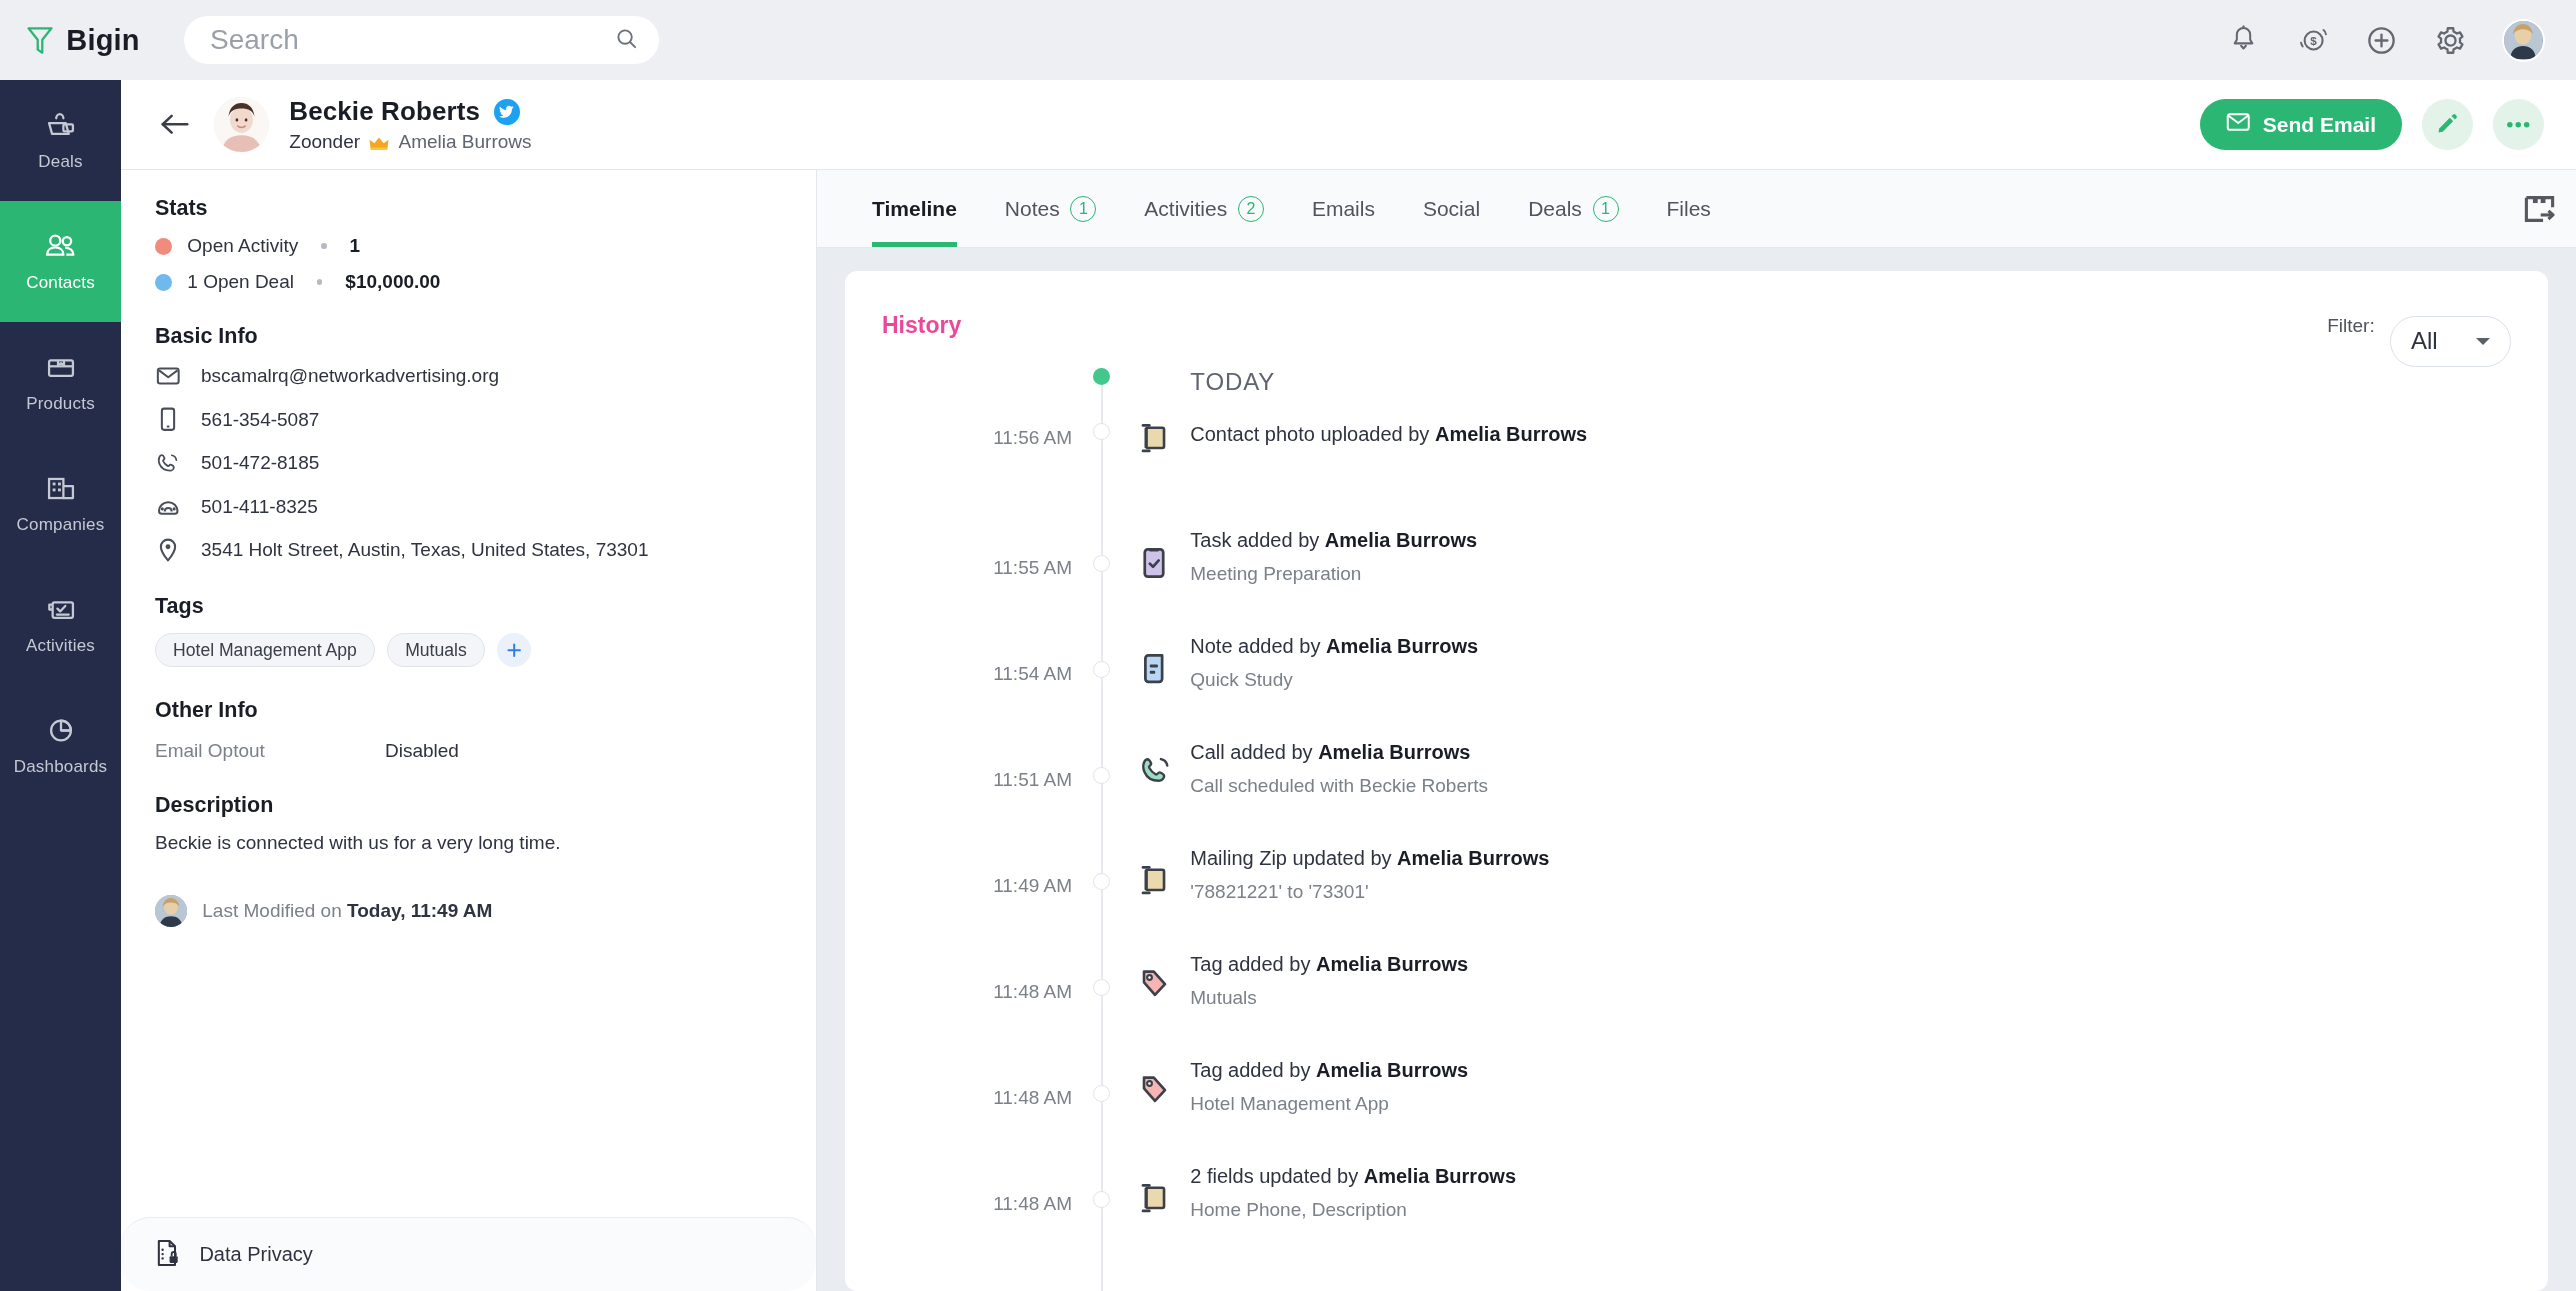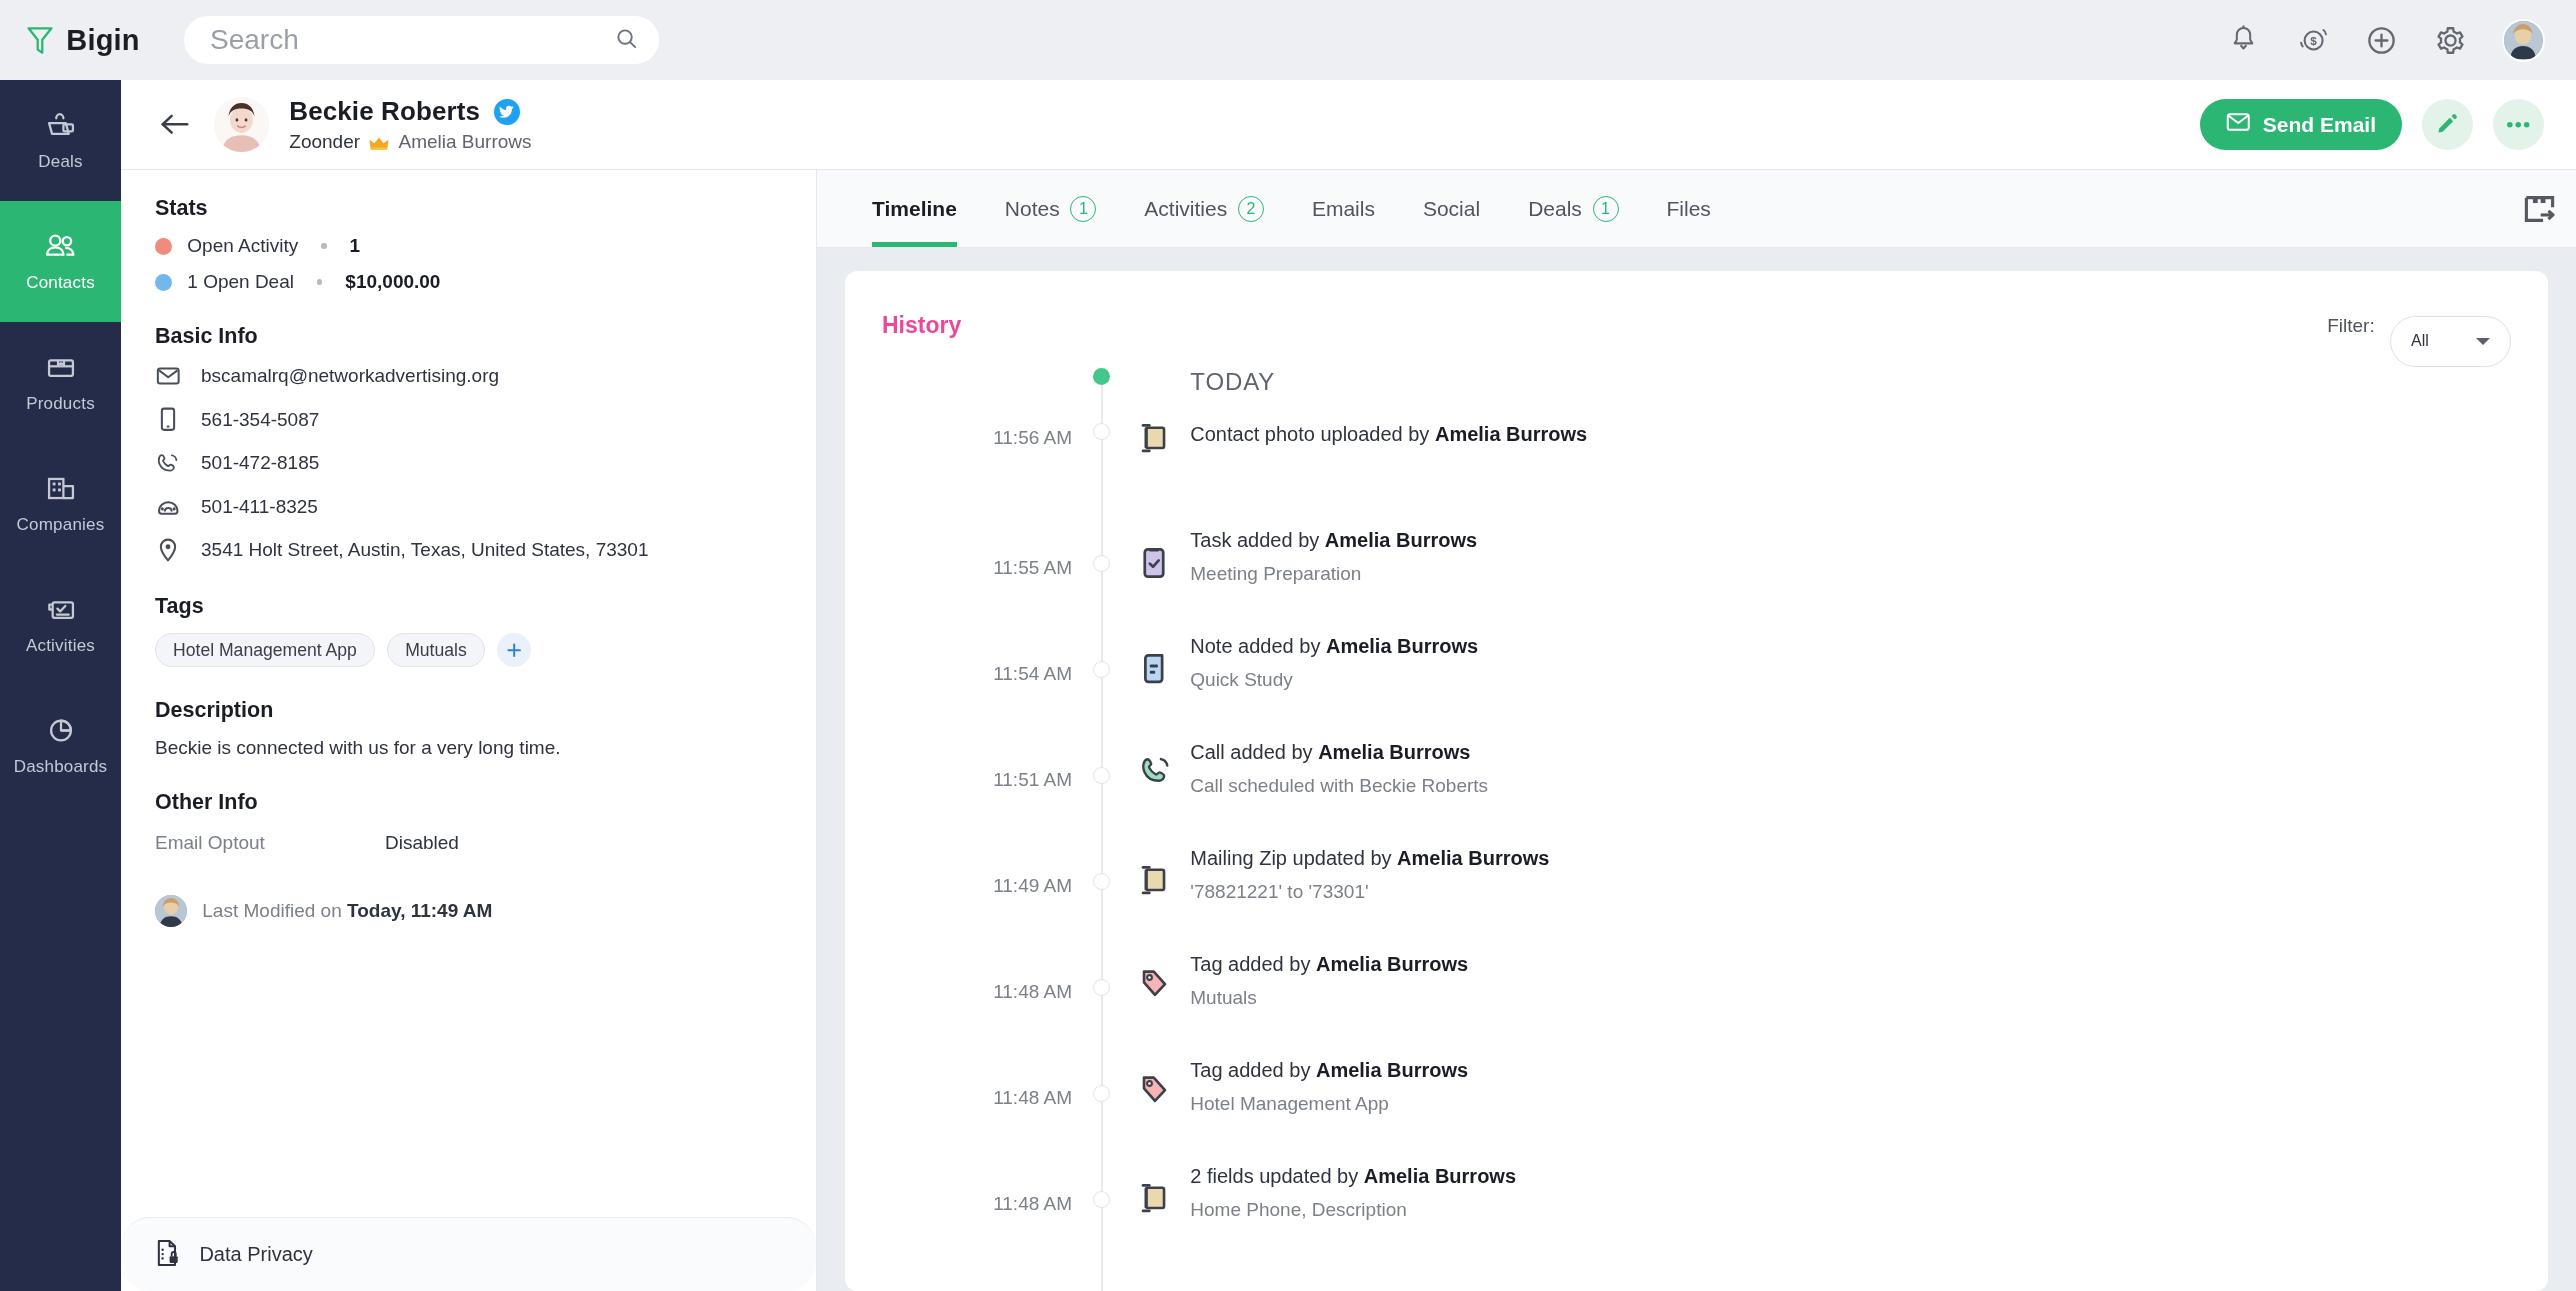--- a/index.html
+++ b/index.html
@@ -149,21 +149,21 @@
     background: #fff; border-radius: 12.3px; height: 100%; padding: 29px 37px 0 37px;
     display: flex; flex-direction: column; min-height: 0; overflow: hidden;
   }
   .card-head { display: flex; align-items: center; height: 51px; flex: 0 0 51px; }
   .card-title { font-size: 23px; font-weight: 700; color: #ec4899; }
   .card-head-spacer { flex: 1; }
   .filter-label { font-size: 19px; color: #50545f; margin-right: 15.3px; }
   .filter-sel {
     width: 121px; height: 51px; border: 0.8px solid #dbe0e8; border-radius: 26px;
     display: flex; align-items: center; justify-content: space-between; padding: 0 20px;
-    font-size: 16px; color: #2f3340; cursor: pointer; margin-top: 31px;
+    font-size: 24px; color: #2f3340; cursor: pointer; margin-top: 31px;
   }
   .caret { width: 0; height: 0; border-left: 7px solid transparent; border-right: 7px solid transparent; border-top: 7.7px solid #5b5f6a; }
 
   .timeline { position: relative; flex: 1; min-height: 0; padding-top: 17px; }
   .tl-line { position: absolute; left: 219px; top: 28px; bottom: 0; width: 2.3px; background: #e6e9ee; }
   .tl-row { position: relative; display: flex; align-items: flex-start; min-height: 54px; }
   .tl-time {
     width: 190px; flex: 0 0 190px; text-align: right; padding-right: 0; font-size: 19px;
     color: #7b8089; line-height: 1; padding-top: 4.6px;
   }
@@ -481,30 +481,30 @@
                 <span class="tag-add">
                   <svg width="18.4" height="18.4" viewBox="0 0 24 24">
                       <line x1="12" y1="4.5" x2="12" y2="19.5" stroke="#2f7fe0" stroke-width="2.6" stroke-linecap="round"></line>
                       <line x1="4.5" y1="12" x2="19.5" y2="12" stroke="#2f7fe0" stroke-width="2.6" stroke-linecap="round"></line>
                     </svg>
                 </span>
               </div>
             </div>
 
             <div class="blk">
-              <div class="sec-title">Description</div>
-              <div class="desc-txt">Beckie is connected with us for a very long time.</div>
-            </div>
-
-            <div class="blk">
               <div class="sec-title">Other Info</div>
               <div class="kv">
                 <span class="kv-k">Email Optout</span>
                 <span class="kv-v">Disabled</span>
               </div>
+            </div>
+
+            <div class="blk">
+              <div class="sec-title">Description</div>
+              <div class="desc-txt">Beckie is connected with us for a very long time.</div>
             </div>
 
             <div class="modline">
               <span class="mod-av">
                 <svg width="32" height="32" viewBox="0 0 42 42">
                     <rect width="42" height="42" fill="#b9c6d4"></rect>
                     <ellipse cx="21" cy="16" rx="9" ry="10" fill="#e8cfa8"></ellipse>
                     <path d="M6 42c1-10 7-14 15-14s14 4 15 14z" fill="#2e3a4a"></path>
                     <path d="M10 15c1-8 7-11 11-11s10 3 11 11c-3-4-7-5-11-5s-8 1-11 5z" fill="#c9a06a"></path>
                   </svg>

